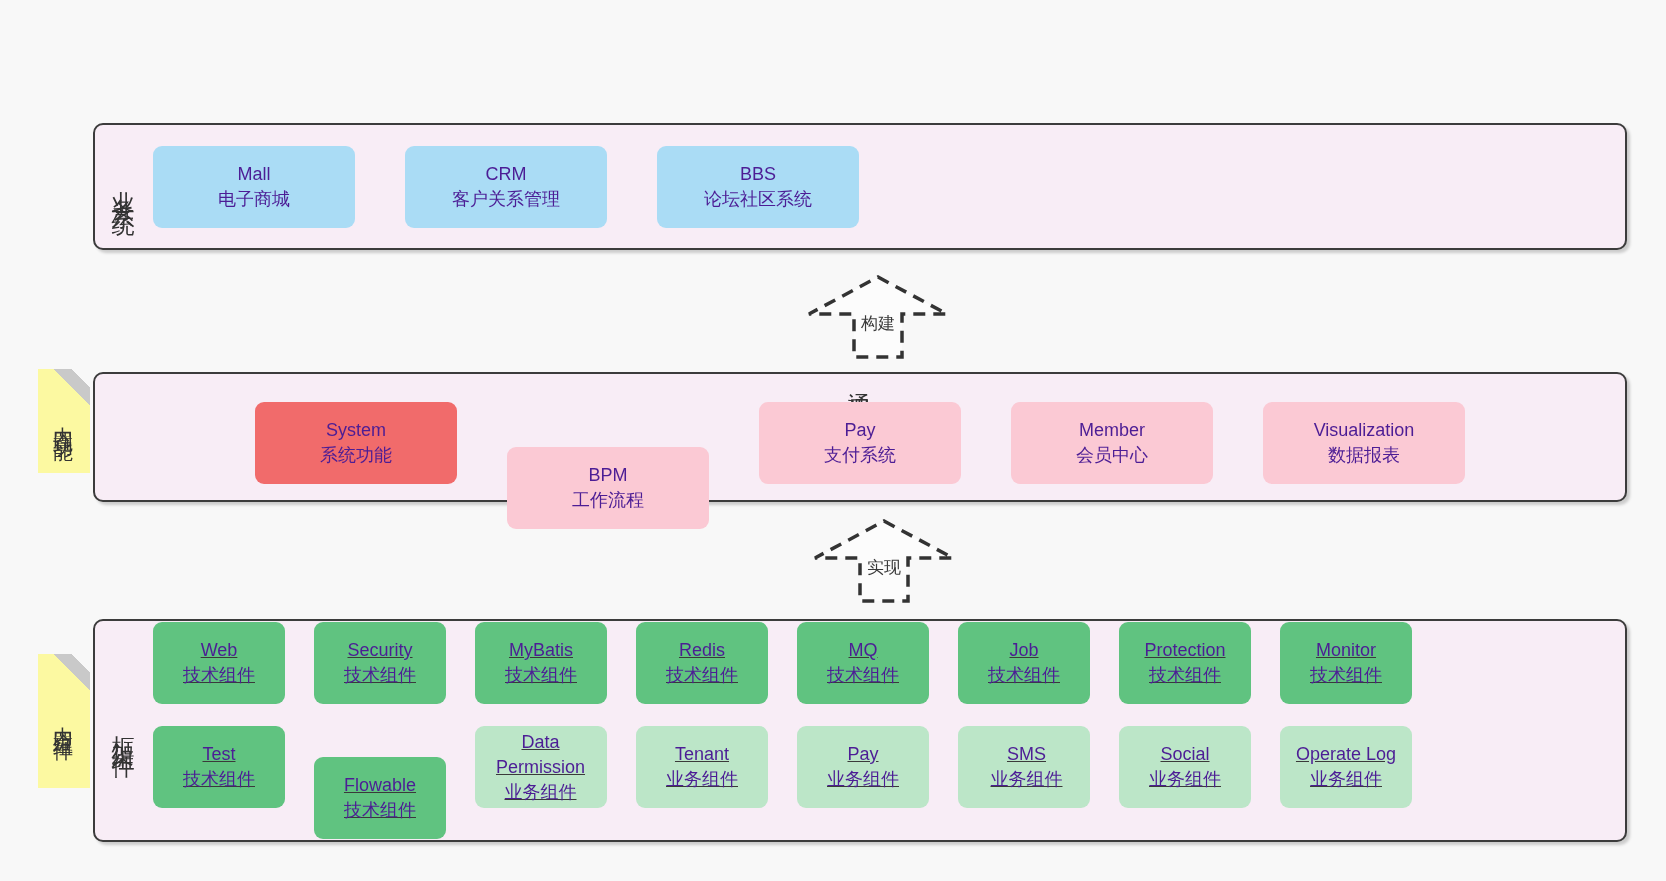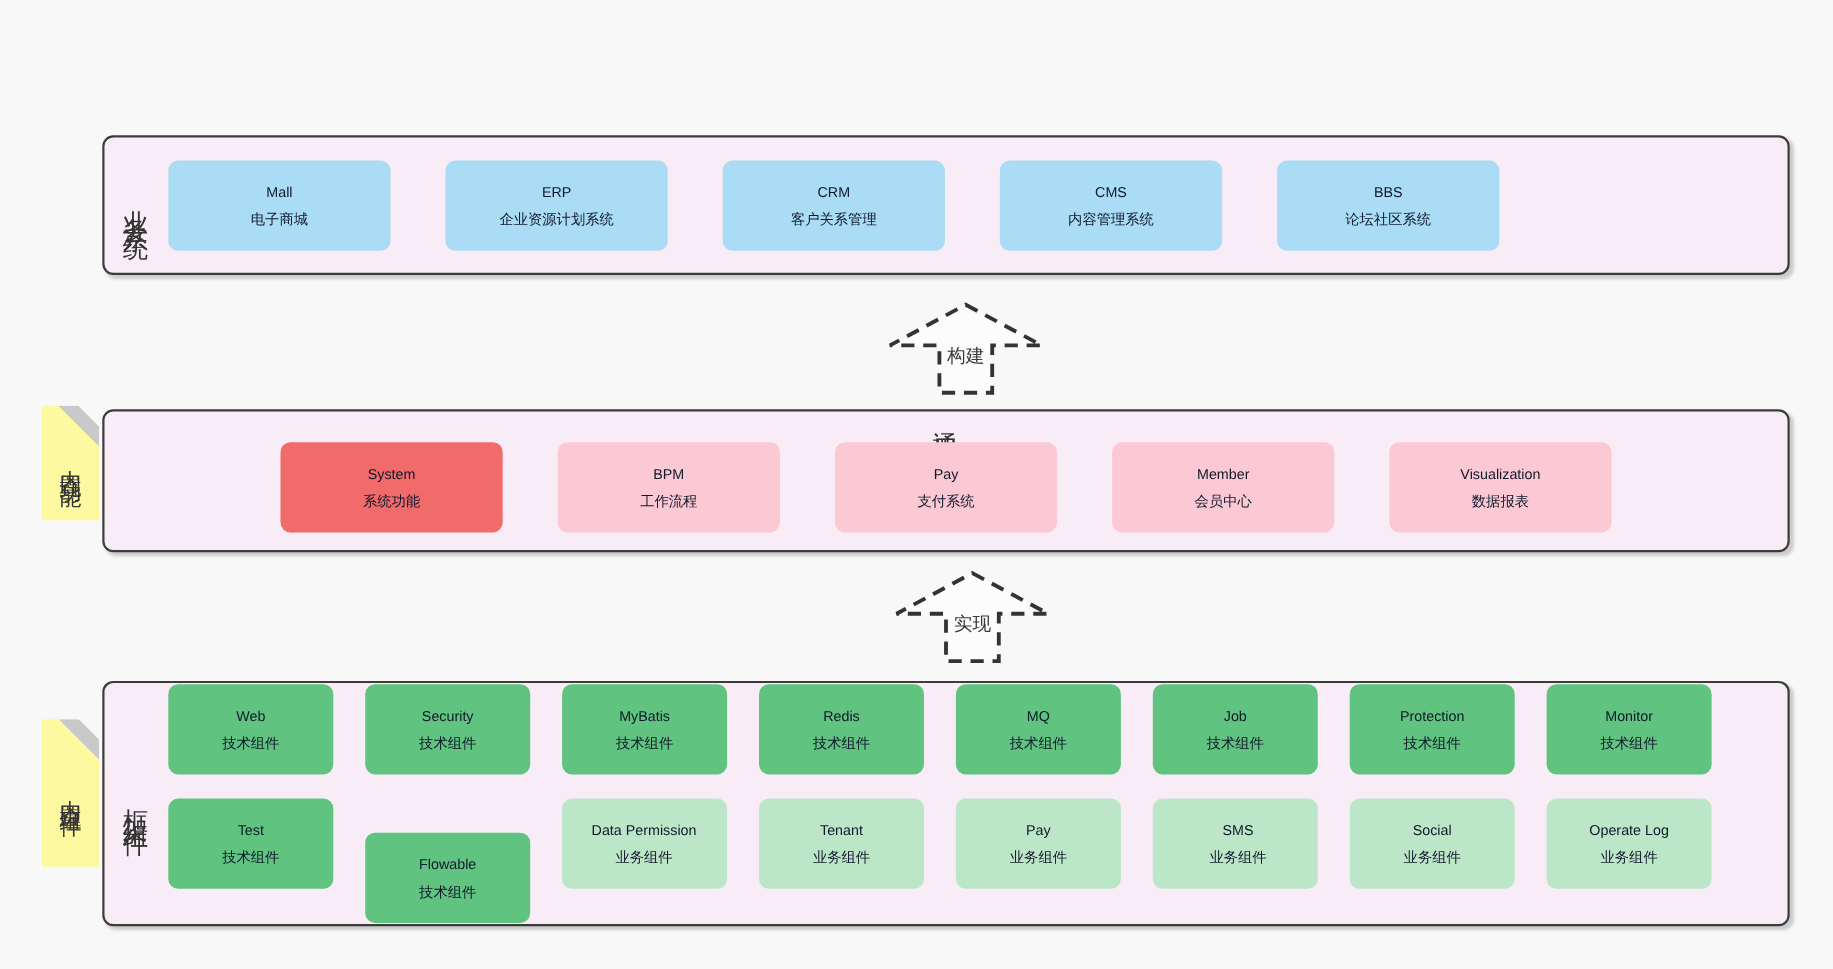--- a/index.html
+++ b/index.html
@@ -30,22 +30,22 @@
   .row{display:flex;}
   .layer-1 .row,.layer-2 .row{gap:50px;}
   .layer-3 .row{gap:29px;}
   
   .box{
     height:82px;border-radius:9px;box-sizing:border-box;
     display:flex;flex-direction:column;justify-content:center;align-items:center;
     text-align:center;padding:2px 12px;
   }
   .layer-1 .box,.layer-2 .box{width:202px;}
-  .layer-3 .box{width:150px;}
-  .box-name,.box-desc{font-size:13px;line-height:25px;color:#0f172a;}
+  .layer-3 .box{width:132px;text-decoration:underline;}
+  .box-name,.box-desc{font-size:18px;line-height:25px;color:#4c1d95;}
   
   .note{
     position:absolute;left:38px;width:52px;z-index:1;
     display:flex;justify-content:center;align-items:center;
   }
   .note-1{top:369px;height:104px;}
   .note-2{top:654px;height:134px;}
   .note-label{
     writing-mode:vertical-rl;text-orientation:upright;
     font-size:20px;letter-spacing:5px;color:#333;
@@ -76,30 +76,22 @@
 
   <div class="layer layer-1" style="background: rgb(248, 237, 246); border-color: rgb(60, 60, 60);">
     <div class="layer-label">业务系统</div>
     <div class="rows">
         <div class="row">
           <div class="box" style="background: rgb(170, 220, 245);">
             <div class="box-name">Mall</div>
             <div class="box-desc">电子商城</div>
           </div>
           <div class="box" style="background: rgb(170, 220, 245);">
-            <div class="box-name">ERP</div>
-            <div class="box-desc">企业资源计划系统</div>
-          </div>
-          <div class="box" style="background: rgb(170, 220, 245);">
             <div class="box-name">CRM</div>
             <div class="box-desc">客户关系管理</div>
-          </div>
-          <div class="box" style="background: rgb(170, 220, 245);">
-            <div class="box-name">CMS</div>
-            <div class="box-desc">内容管理系统</div>
           </div>
           <div class="box" style="background: rgb(170, 220, 245);">
             <div class="box-name">BBS</div>
             <div class="box-desc">论坛社区系统</div>
           </div>
         </div>
       </div>
   </div>
 
   <svg class="arrow arrow-1" viewBox="0 0 144 86">
@@ -108,21 +100,21 @@
   </svg>
 
   <div class="layer layer-2" style="background: rgb(248, 237, 246); border-color: rgb(60, 60, 60);">
     <div class="layer-label">通用模块</div>
     <div class="rows">
         <div class="row">
           <div class="box" style="background: rgb(241, 107, 107);">
             <div class="box-name">System</div>
             <div class="box-desc">系统功能</div>
           </div>
-          <div class="box" style="background: rgb(251, 201, 212);">
+          <div class="box" style="background: rgb(251, 201, 212); margin-top: 45px;">
             <div class="box-name">BPM</div>
             <div class="box-desc">工作流程</div>
           </div>
           <div class="box" style="background: rgb(251, 201, 212);">
             <div class="box-name">Pay</div>
             <div class="box-desc">支付系统</div>
           </div>
           <div class="box" style="background: rgb(251, 201, 212);">
             <div class="box-name">Member</div>
             <div class="box-desc">会员中心</div>

